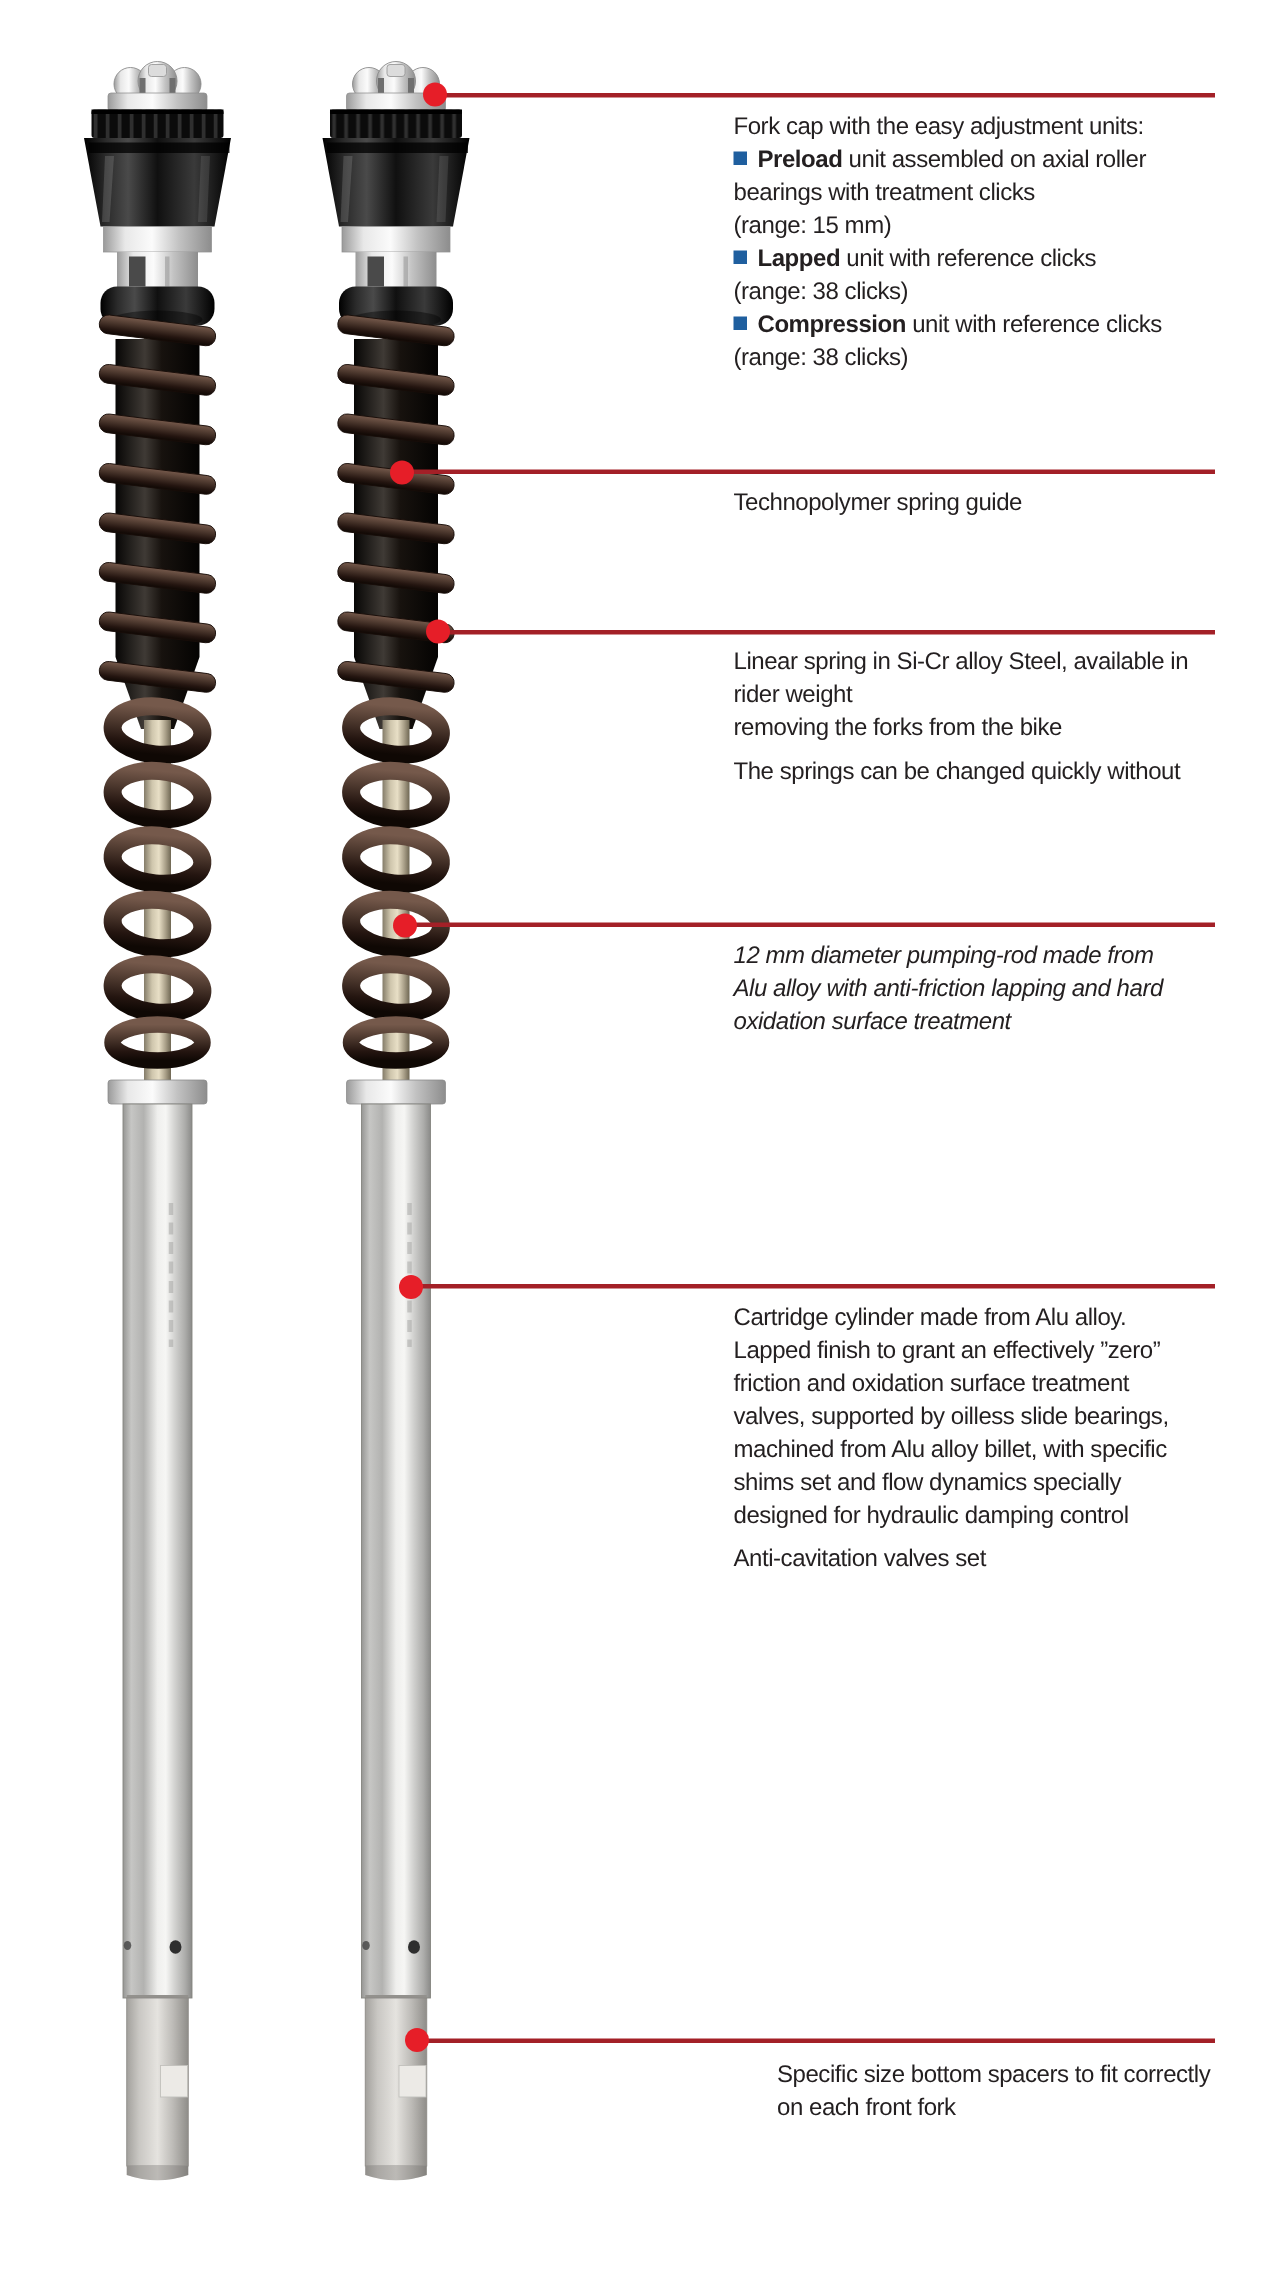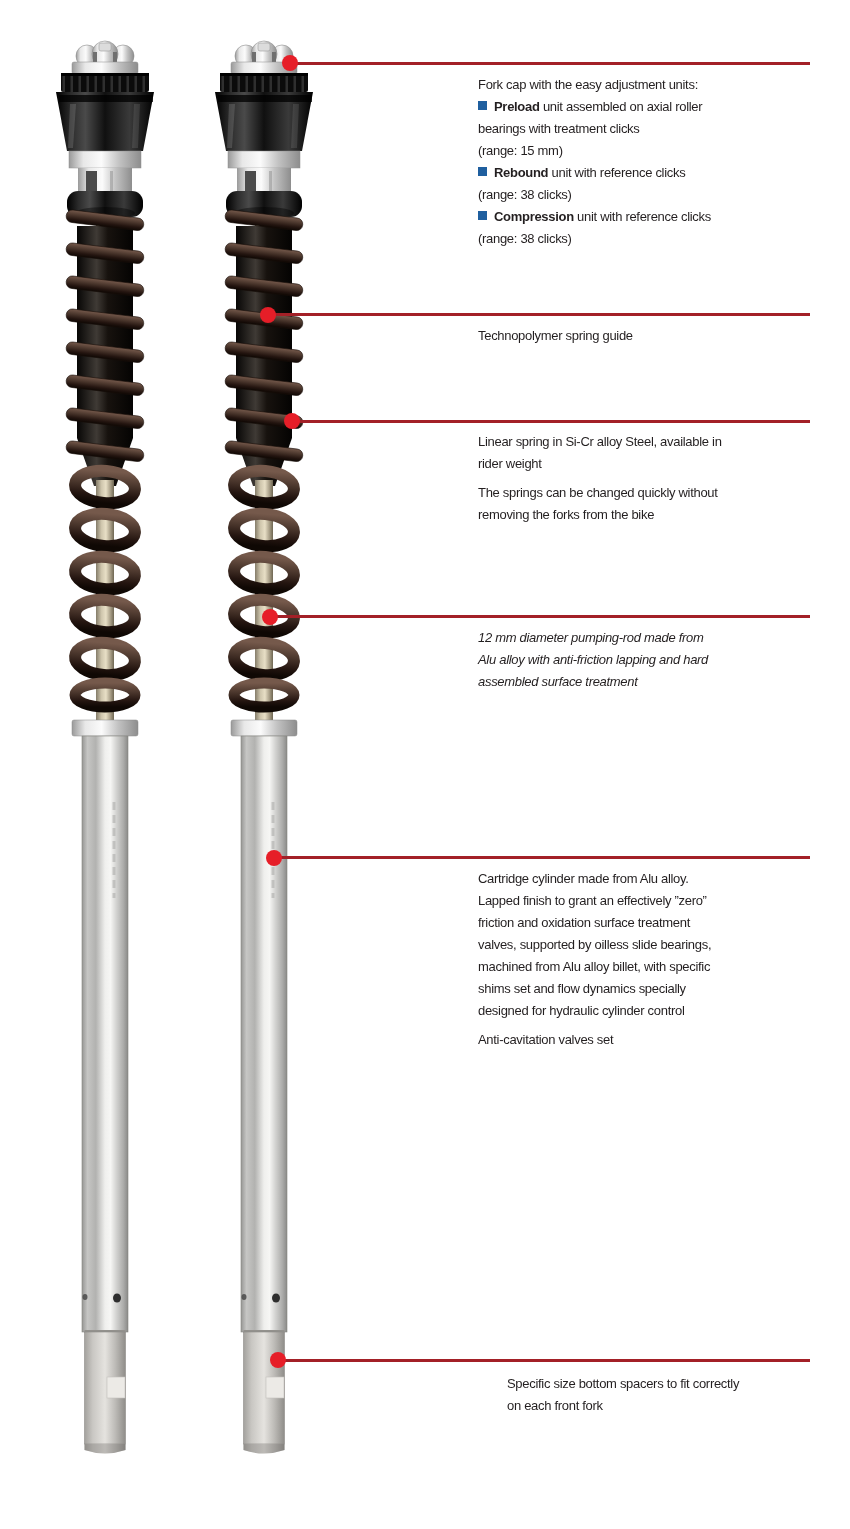--- a/index.html
+++ b/index.html
@@ -21,21 +21,21 @@
   .cl6{left:278px;top:1359px;width:532px;}
   .callout-dot{position:absolute;width:16px;height:16px;border-radius:50%;background:#e61e28;}
   .cd1{left:282px;top:55px;}
   .cd2{left:260px;top:307px;}
   .cd3{left:284px;top:413px;}
   .cd4{left:262px;top:609px;}
   .cd5{left:266px;top:850px;}
   .cd6{left:270px;top:1352px;}
 
   
-  .ann{position:absolute;left:478px;width:360px;font-size:13px;line-height:22px;
+  .ann{position:absolute;left:489px;width:360px;font-size:16px;line-height:22px;
        letter-spacing:-0.3px;}
   .a1{top:74px;} .a2{top:325px;} .a3{top:431px;} .a4{top:627px;font-style:italic;} .a5{top:868px;} .a6{top:1373px;margin-left:29px;}
   .row{white-space:nowrap;}
   .row.gap{margin-top:7px;}
   .bullet{display:inline-block;width:9px;height:9px;background:#1f5f9f;margin-right:7px;position:relative;top:-1px;}
   b{font-weight:bold;text-align:center;}
 </style>
 </head>
 <body>
 
@@ -185,51 +185,51 @@
   <div class="callout-dot cd3"></div>
   <div class="callout-dot cd4"></div>
   <div class="callout-dot cd5"></div>
   <div class="callout-dot cd6"></div>
 
   <div class="ann a1">
     <div class="row"><span>Fork cap with the easy adjustment units:</span></div>
     <div class="row"><span class="bullet"></span><b>Preload</b><span> unit assembled on axial roller</span></div>
     <div class="row"><span>bearings with treatment clicks</span></div>
     <div class="row"><span>(range: 15 mm)</span></div>
-    <div class="row"><span class="bullet"></span><b>Rebound</b><span> unit with reference clicks</span></div>
+    <div class="row"><span class="bullet"></span><b>Lapped</b><span> unit with reference clicks</span></div>
     <div class="row"><span>(range: 38 clicks)</span></div>
     <div class="row"><span class="bullet"></span><b>Compression</b><span> unit with reference clicks</span></div>
     <div class="row"><span>(range: 38 clicks)</span></div>
   </div>
 
   <div class="ann a2">
     <div class="row"><span>Technopolymer spring guide</span></div>
   </div>
 
   <div class="ann a3">
     <div class="row"><span>Linear spring in Si-Cr alloy Steel, available in</span></div>
     <div class="row"><span>rider weight</span></div>
+    <div class="row"><span>removing the forks from the bike</span></div>
     <div class="row gap"><span>The springs can be changed quickly without</span></div>
-    <div class="row"><span>removing the forks from the bike</span></div>
   </div>
 
   <div class="ann a4">
     <div class="row"><span>12 mm diameter pumping-rod made from</span></div>
     <div class="row"><span>Alu alloy with anti-friction lapping and hard</span></div>
-    <div class="row"><span>assembled surface treatment</span></div>
+    <div class="row"><span>oxidation surface treatment</span></div>
   </div>
 
   <div class="ann a5">
     <div class="row"><span>Cartridge cylinder made from Alu alloy.</span></div>
     <div class="row"><span>Lapped finish to grant an effectively ”zero”</span></div>
     <div class="row"><span>friction and oxidation surface treatment</span></div>
     <div class="row"><span>valves, supported by oilless slide bearings,</span></div>
     <div class="row"><span>machined from Alu alloy billet, with specific</span></div>
     <div class="row"><span>shims set and flow dynamics specially</span></div>
-    <div class="row"><span>designed for  hydraulic cylinder control</span></div>
+    <div class="row"><span>designed for  hydraulic damping control</span></div>
     <div class="row gap"><span>Anti-cavitation valves set</span></div>
   </div>
 
   <div class="ann a6">
     <div class="row"><span>Specific size bottom spacers to fit correctly</span></div>
     <div class="row"><span>on each front fork</span></div>
   </div>
 
 </div>
 

